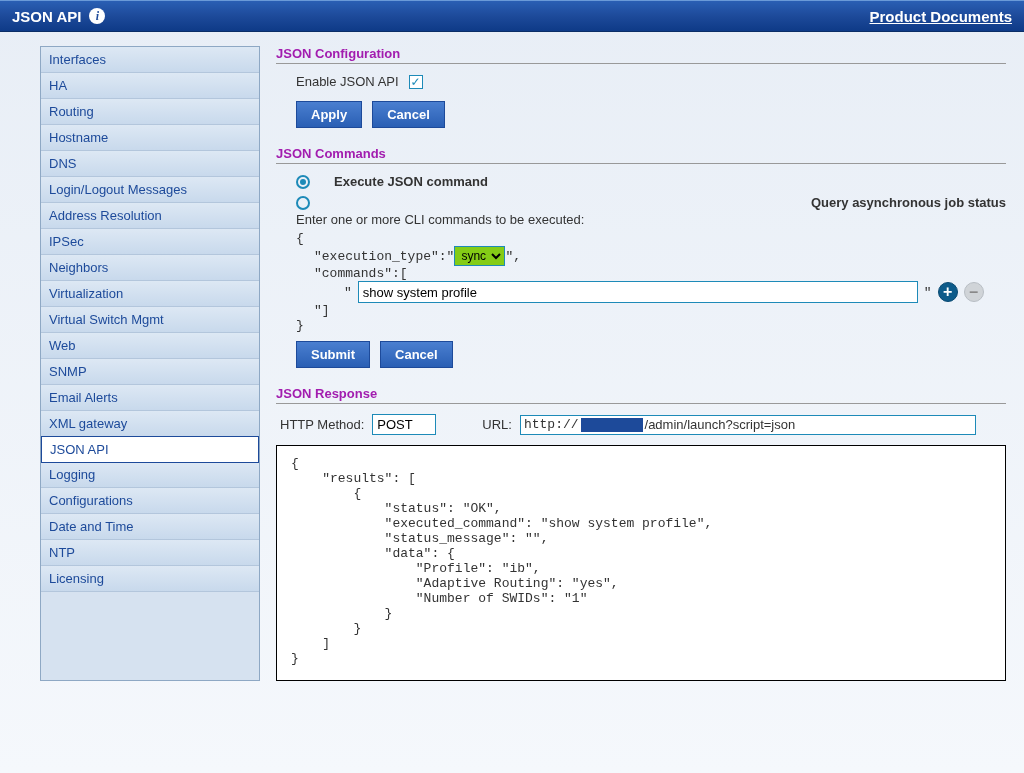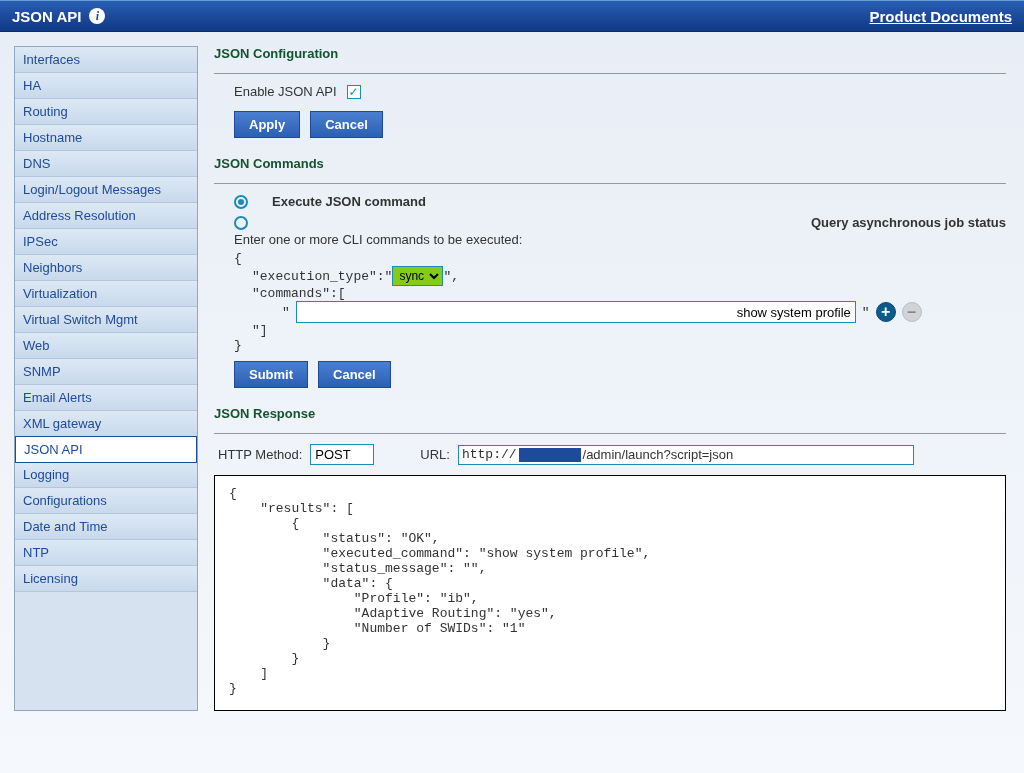--- a/index.html
+++ b/index.html
@@ -50,48 +50,49 @@
     text-decoration: underline;
     font-size: 15px;
     cursor: pointer;
   }
   .layout {
     display: flex;
     padding: 14px;
     gap: 16px;
   }
   .sidebar {
-    width: 184px;
+    width: 220px;
     border: 1px solid #8ea8c4;
     background: #d6e2f0;
+    margin-left: 26px;
   }
   .sidebar-item {
     padding: 5px 8px;
     color: #1d4a9a;
     border-bottom: 1px solid #b3c6dc;
     cursor: pointer;
     font-size: 13px;
     background: linear-gradient(to bottom, #dde8f4 0%, #c8d9ec 100%);
   }
   .sidebar-item.active {
     background: #fff;
     border: 1px solid #1d4a9a;
     margin: -1px 0;
     position: relative;
   }
   .main {
     flex: 1;
     padding-right: 4px;
   }
   .section-title {
-    color: #14532d;
+    color: #a21caf;
     font-weight: bold;
     font-size: 13px;
     border-bottom: 1px solid #999;
-    padding-bottom: 12px;
+    padding-bottom: 2px;
     margin-bottom: 10px;
   }
   .section {
     margin-bottom: 18px;
   }
   .row {
     display: flex;
     align-items: center;
     gap: 10px;
     margin-left: 20px;
@@ -156,21 +157,20 @@
     font-size: 12px;
     padding: 1px 2px;
   }
   .cmd-input {
     border: 1px solid #1d8ab8;
     background: #fff;
     padding: 2px 4px;
     font-size: 13px;
     width: 560px;
     height:22px;
-    text-align:right;
   }
   .add-btn, .remove-btn {
     width: 20px; height: 20px;
     border-radius: 50%;
     display:inline-flex;
     align-items:center;
     justify-content:center;
     color:#fff;
     font-weight:bold;
     font-size:16px;

